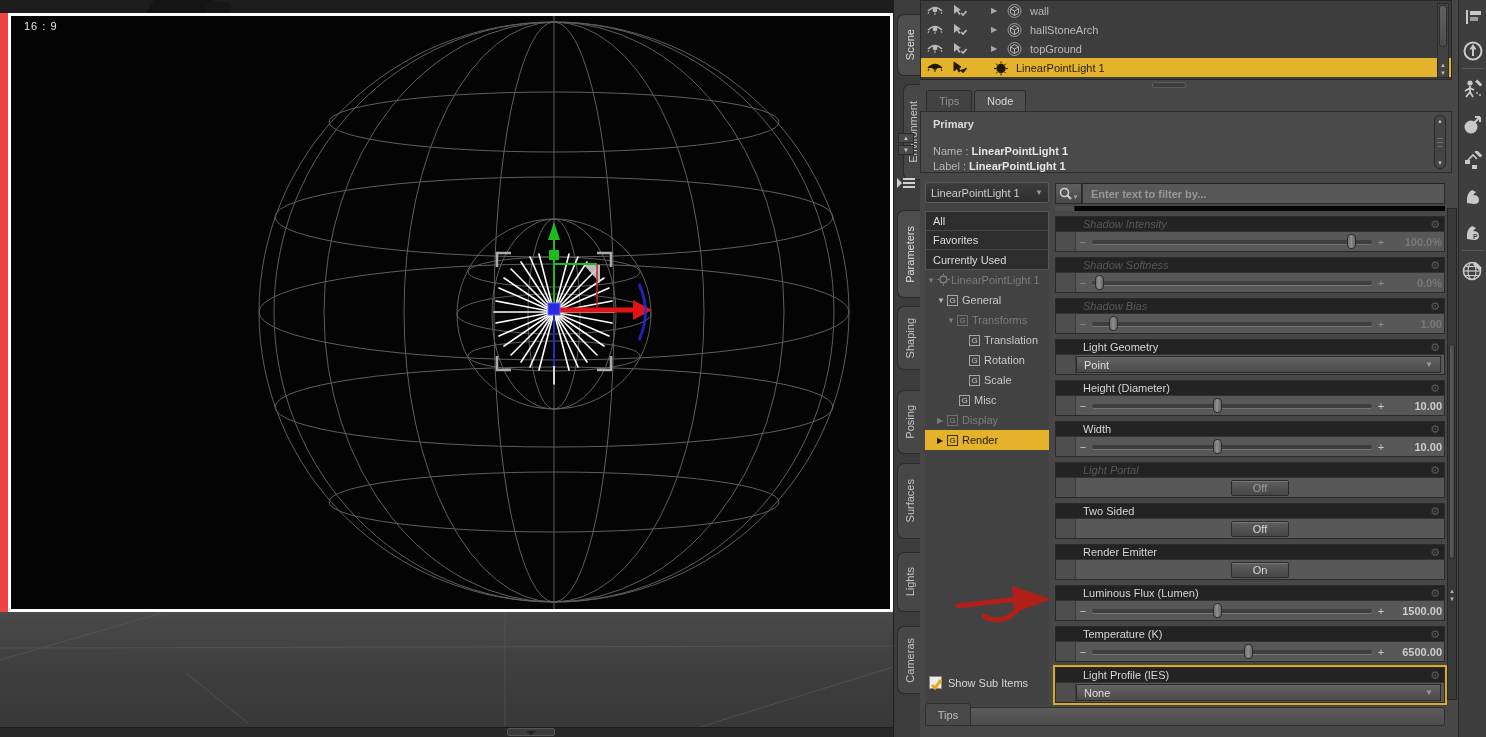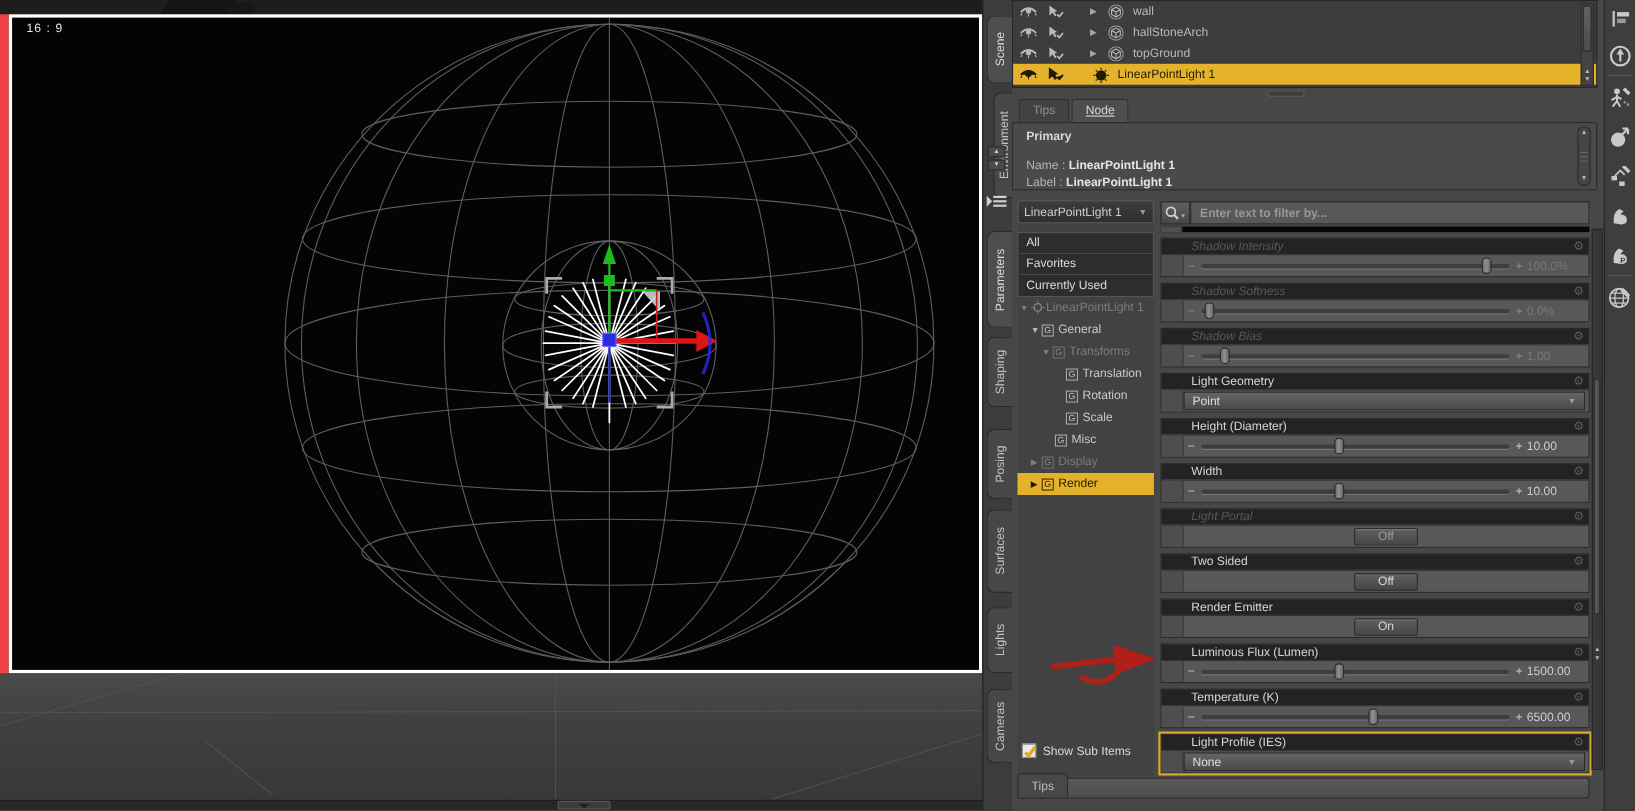--- a/index.html
+++ b/index.html
@@ -54,21 +54,21 @@
   #scene-scroll .thumb { position:absolute; left:1px; top:1px; width:8px; height:42px; background:linear-gradient(#616161,#4c4c4c); border:1px solid #2d2d2d; border-radius:3px; }
   #scene-scroll .arr { position:absolute; left:0; width:10px; text-align:center; font-size:6px; color:#bbb; }
 
   
   #splitter1 { position:absolute; left:0; top:80px; width:532px; height:10px; }
   #splitter1 .grip { position:absolute; left:232px; top:2px; width:34px; height:6px; background:#3e3e3e; border:1px solid #5c5c5c; border-radius:2px; }
 
   
   .htab { position:absolute; height:21px; padding:0 12px; font-size:11px; display:flex; align-items:center;
     background:#424242; border:1px solid #2c2c2c; border-bottom:none; border-radius:3px 3px 0 0; color:#8f8f8f; }
-  .htab.active { background:#4e4e4e; color:#d8d8d8;text-decoration:underline; }
+  .htab.active { background:#4e4e4e; color:#d8d8d8; }
   #node-panel { position:absolute; left:0; top:111px; width:532px; height:62px; background:#4a4a4a;
     border:1px solid #2c2c2c; overflow:hidden; }
   #node-panel .sect { position:absolute; left:12px; top:6px; font-size:11px; font-weight:bold; color:#d9d9d9; }
   .nline { position:absolute; left:12px; font-size:11px; color:#b5b5b5; }
   .nline b { color:#e4e4e4; }
   #node-scroll { position:absolute; right:5px; top:3px; width:12px; height:54px; background:#454545; border:1px solid #2a2a2a; border-radius:5px; }
   #node-scroll .arr { position:absolute; left:0; width:10px; text-align:center; font-size:6px; color:#bbb; }
   #node-scroll .ridge { position:absolute; left:2px; width:6px; height:1px; background:#6a6a6a; }
 
   
@@ -108,21 +108,21 @@
   .phead { height:14px; background:#232323; display:flex; align-items:center; padding:0 4px 0 27px; }
   .phead .plabel { font-size:11px; color:#d6d6d6; }
   .phead .gear { margin-left:auto; font-size:11px; color:#595959; line-height:12px; }
   .pbody { height:20px; background:#585858; border-top:1px solid #333; display:flex; align-items:center; }
   .pcell { width:20px; align-self:stretch; background:#4e4e4e; border-right:1px solid #3b3b3b; flex:none; }
   .minus,.plus { width:14px; text-align:center; font-size:11px; color:#c9c9c9; flex:none; }
   .ptrack { flex:1; position:relative; height:4px; background:#3e3e3e; border-radius:2px;
     box-shadow:0 1px 0 rgba(255,255,255,.18); margin:0 2px; }
   .pthumb { position:absolute; top:-6px; width:9px; height:15px; margin-left:-5px; border-radius:4px;
     background:linear-gradient(90deg,#6e6e6e,#8f8f8f 45%,#666); border:1px solid #2c2c2c; }
-  .pval { width:56px; font-size:11px; color:#cccccc; padding-right:2px; flex:none; }
+  .pval { width:56px; text-align:right; font-size:11px; color:#cccccc; padding-right:2px; flex:none;font-weight:bold; }
   .pblock.disabled .plabel { color:#585858; font-style:italic; }
   .pblock.disabled .pval { color:#797979; }
   .pblock.disabled .minus,.pblock.disabled .plus { color:#8d8d8d; }
   .togglewrap { flex:1; display:flex; justify-content:center; }
   .toggle { min-width:58px; height:16px; background:linear-gradient(#5e5e5e,#474747); border:1px solid #2b2b2b;
     border-radius:2px; box-shadow:inset 0 1px 0 #777; color:#d8d8d8; font-size:11px; text-align:center; line-height:15px; }
   .pblock.disabled .toggle { color:#999; }
   .ddfield { flex:1; height:17px; margin-right:3px; background:linear-gradient(#646464,#4b4b4b);
     border:1px solid #2b2b2b; display:flex; align-items:center; padding:0 7px; font-size:11px; color:#dedede; }
   .ddfield .dd { margin-left:auto; font-size:8px; color:#9a9a9a; }

